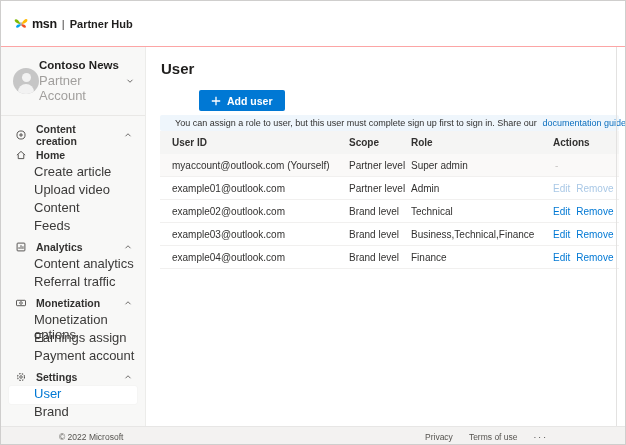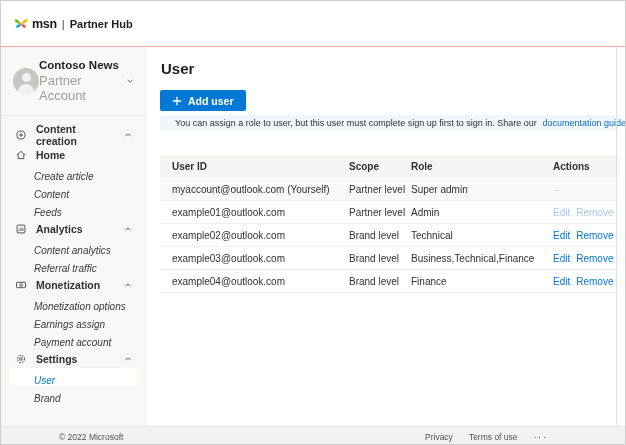--- a/index.html
+++ b/index.html
@@ -33,36 +33,36 @@
   .account-text { flex:1; min-width:0; }
   .account-name { font-size:11.5px; font-weight:bold; color:#201f1e; white-space:nowrap; }
   .account-type { font-size:13px; color:#a19f9d; margin-top:2px; }
   .account-chev { margin-right:2px; }
   .side-divider { border-top:1px solid #e9e8e6; margin:0; }
   
   .nav { padding-top:8px; }
   .nav-top { display:flex; align-items:center; gap:9px; height:19px; padding:0 12px 0 14px;
              font-size:10.5px; font-weight:bold; color:#323130; cursor:pointer; margin-top:1px; }
   .nav-top .chev { margin-left:auto; }
-  .nav-child { display:flex; align-items:flex-end; height:18px; padding-left:33px;
-               font-size:10px; color:#3b3a39; cursor:pointer;font-style:italic; }
+  .nav-child { display:flex; align-items:flex-start; height:18px; padding-left:33px;
+               font-size:13px; color:#3b3a39; cursor:pointer; }
   .nav-child.selected { background:#ffffff; color:#0078d4; margin:0 8px;
                         padding-left:25px; border-radius:2px; box-shadow:0 0 2px rgba(0,0,0,0.06); }
   .nav svg { flex-shrink:0; }
   
   .page-title { font-size:15px; font-weight:bold; color:#201f1e; margin:2px 0 13px 1px; }
   .add-user-btn { display:inline-flex; align-items:center; gap:6px; background:#0078d4; color:#fff;
                   font-family:"Liberation Sans",sans-serif; font-size:10.5px; font-weight:bold;
-                  border:none; border-radius:2px; height:21px; padding:0 12px; cursor:pointer; }
+                  border:none; border-radius:2px; height:21px; padding:0 12px; cursor:pointer;margin-left:39px; }
   .banner { width:459px; margin-top:4px; background:#eff6fc; border-radius:2px; height:16px;
             display:flex; align-items:center; gap:6px; padding:0 9px; font-size:9px; color:#323130;
             white-space:nowrap; }
   .banner .lnk { color:#0a6ebe; cursor:pointer; text-decoration:none; margin:0 3px; }
   
-  .table { width:459px; margin-top:24px; font-size:10px; }
+  .table { width:459px; margin-top:0; font-size:10px; }
   .trow { display:grid; grid-template-columns:189px 62px 142px 1fr; align-items:center; height:23px; }
   .thead { background:#f5f5f4; font-weight:bold; color:#323130; }
   .tbody .trow { border-bottom:1px solid #f1f0ef; background:#fff; }
   .tbody .trow.self { background:#faf9f8; }
   .cell { white-space:nowrap; }
   .cell.c1 { padding-left:12px; }
   .actions { display:flex; gap:6px; }
   .actions .link { color:#0078d4; cursor:pointer; }
   .trow.muted-actions .link { color:#a9c8e6; }
   .dash { color:#c8c6c4; padding-left:2px; }
@@ -123,20 +123,23 @@
 
       <div class="nav-top">
         <svg width="12" height="12" viewBox="0 0 16 16">
           <path d="M2.5 8.2 L8 3.2 L13.5 8.2 M4.3 7.2 V12.8 H11.7 V7.2" fill="none" stroke="#484644" stroke-width="1.2"></path>
         </svg>
         <span>Home</span>
       </div>
       <div class="nav-child">
         <span>Create article</span>
       </div>
+      <div class="nav-child">
+        <span>Upload video</span>
+      </div>
 
       <div class="nav-child">
         <span>Content</span>
       </div>
       <div class="nav-child">
         <span>Feeds</span>
       </div>
 
       <div class="nav-top">
         <svg width="12" height="12" viewBox="0 0 16 16">

